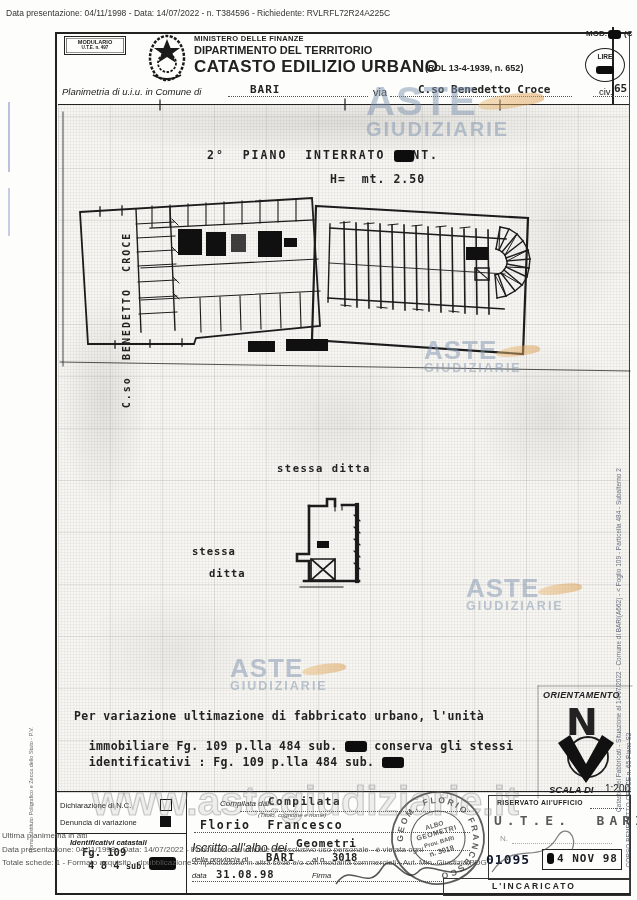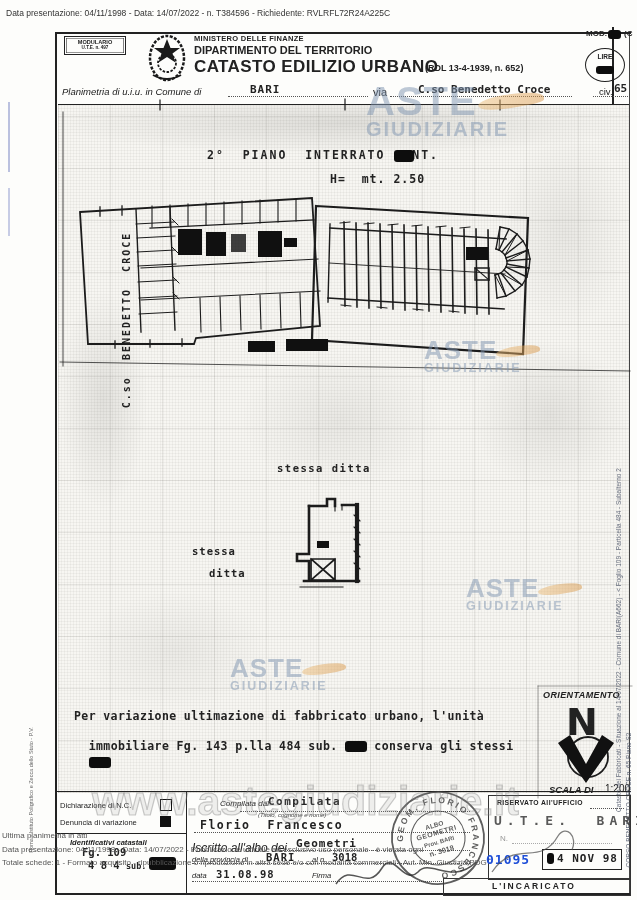--- a/index.html
+++ b/index.html
@@ -161,24 +161,24 @@
 <div class="t mono" style="left:330px;top:172px;font-size:11.5px;letter-spacing:1px;z-index:4;">H=  mt. 2.50</div>
 
 <div class="t mono" style="left:126px;top:320px;font-size:10px;letter-spacing:2px;transform:translate(-50%,-50%) rotate(-90deg);z-index:4;">C.so  BENEDETTO  CROCE</div>
 
 <div class="t mono" style="left:277px;top:462px;font-size:10.5px;letter-spacing:1.5px;z-index:4;">stessa ditta</div>
 <div class="t mono" style="left:192px;top:545px;font-size:10.5px;letter-spacing:1px;z-index:4;">stessa</div>
 <div class="t mono" style="left:209px;top:567px;font-size:10.5px;letter-spacing:1px;z-index:4;">ditta</div>
 
 <div class="t mono" style="left:74px;top:709px;font-size:11.5px;letter-spacing:.4px;z-index:4;">Per variazione ultimazione di fabbricato urbano, l'unità</div>
 <div class="t mono" style="left:74px;top:725px;font-size:11.5px;letter-spacing:.4px;z-index:4;">
-  <span>immobiliare Fg. 143 p.lla 484 sub. </span><span class="iblob" style="width:22px;height:11px;"></span><span> conserva gli stessi</span>
+  <span>immobiliare Fg. 109 p.lla 484 sub. </span><span class="iblob" style="width:22px;height:11px;"></span><span> conserva gli stessi</span>
 </div>
 <div class="t mono" style="left:74px;top:741px;font-size:11.5px;letter-spacing:.4px;z-index:4;">
-  <span class="iblob" style="width:22px;height:11px;"></span>
+  <span>identificativi : Fg. 109 p.lla 484 sub. </span><span class="iblob" style="width:22px;height:11px;"></span>
 </div>
 
 <div class="t lbl it" style="left:543px;top:690px;font-size:9px;font-weight:bold;letter-spacing:.4px;z-index:4;">ORIENTAMENTO</div>
 <div class="t lbl" style="left:566px;top:700px;font-size:38px;font-weight:900;z-index:4;font-family:'DejaVu Sans',sans-serif;">N</div>
 <div class="t lbl it" style="left:549px;top:784px;font-size:9.5px;font-weight:bold;z-index:4;">SCALA DI</div>
 <div class="t lbl" style="left:605px;top:783px;font-size:10px;font-weight:normal;z-index:4;">1:200</div>
 
 <div class="t" style="left:618px;top:640px;width:500px;font-size:6.5px;color:#4c5568;opacity:.85;transform:translate(-50%,-50%) rotate(-90deg);text-align:center;z-index:4;">Catasto dei Fabbricati - Situazione al 14/07/2022 - Comune di BARI(A662) - &lt; Foglio 109 - Particella 484 - Subalterno 2</div>
 <div class="t" style="left:628px;top:800px;width:190px;font-size:6.5px;color:#4c5568;opacity:.85;transform:translate(-50%,-50%) rotate(-90deg);text-align:center;z-index:4;">CORSO BENEDETTO CROCE n. 65 Piano S2</div>
 <div class="t" style="left:31px;top:790px;width:160px;font-size:5.5px;color:#666;transform:translate(-50%,-50%) rotate(-90deg);text-align:center;z-index:4;">Roma - Istituto Poligrafico e Zecca dello Stato - P.V.</div>
@@ -245,21 +245,21 @@
 <div class="t mono" style="left:216px;top:868px;font-size:10.5px;letter-spacing:1px;z-index:4;">31.08.98</div>
 <div class="t lbl it" style="left:312px;top:871px;font-size:7.5px;z-index:4;">Firma</div>
 <div class="dots" style="left:192px;top:880px;width:250px;z-index:4;"></div>
 
 <div class="abs" style="left:488px;top:795px;width:141px;height:83px;border:1px solid #333;z-index:4;"></div>
 <div class="t lbl" style="left:497px;top:799px;font-size:6.8px;font-weight:bold;letter-spacing:.4px;z-index:4;">RISERVATO All'UFFICIO</div>
 <div class="dots" style="left:590px;top:807px;width:34px;z-index:4;"></div>
 <div class="t mono" style="left:494px;top:813px;font-size:13px;letter-spacing:5px;color:#3c3c3c;opacity:.85;z-index:4;">U.T.E.  BARI</div>
 <div class="t lbl" style="left:500px;top:834px;font-size:8px;color:#999;z-index:4;">N.</div>
 <div class="dots" style="left:512px;top:842px;width:100px;border-color:#aaa;z-index:4;"></div>
-<div class="t mono" style="left:486px;top:852px;font-size:13px;letter-spacing:1px;color:#1d4ed8;z-index:4;">01095</div>
+<div class="t mono" style="left:486px;top:852px;font-size:13px;letter-spacing:1px;color:#0f172a;z-index:4;">01095</div>
 <div class="abs" style="left:542px;top:849px;width:78px;height:19px;border:1.4px solid #222;z-index:4;"></div>
 <div class="blob" style="left:547px;top:853px;width:7px;height:11px;z-index:4;"></div>
 <div class="t mono" style="left:557px;top:852px;font-size:11px;letter-spacing:1px;z-index:4;">4 NOV 98</div>
 <div class="abs" style="left:443px;top:878px;width:186px;height:16px;border:1px solid #333;z-index:4;"></div>
 <div class="t lbl" style="left:492px;top:881px;font-size:8.5px;font-weight:bold;letter-spacing:2px;z-index:4;">L'INCARICATO</div>
 
 <svg width="637" height="900" style="z-index:6;" viewBox="0 0 637 900">
   <defs>
     <path id="stampRing" d="M -35,0 A 35,35 0 1 1 35,0 A 35,35 0 1 1 -35,0"></path>
   </defs>

